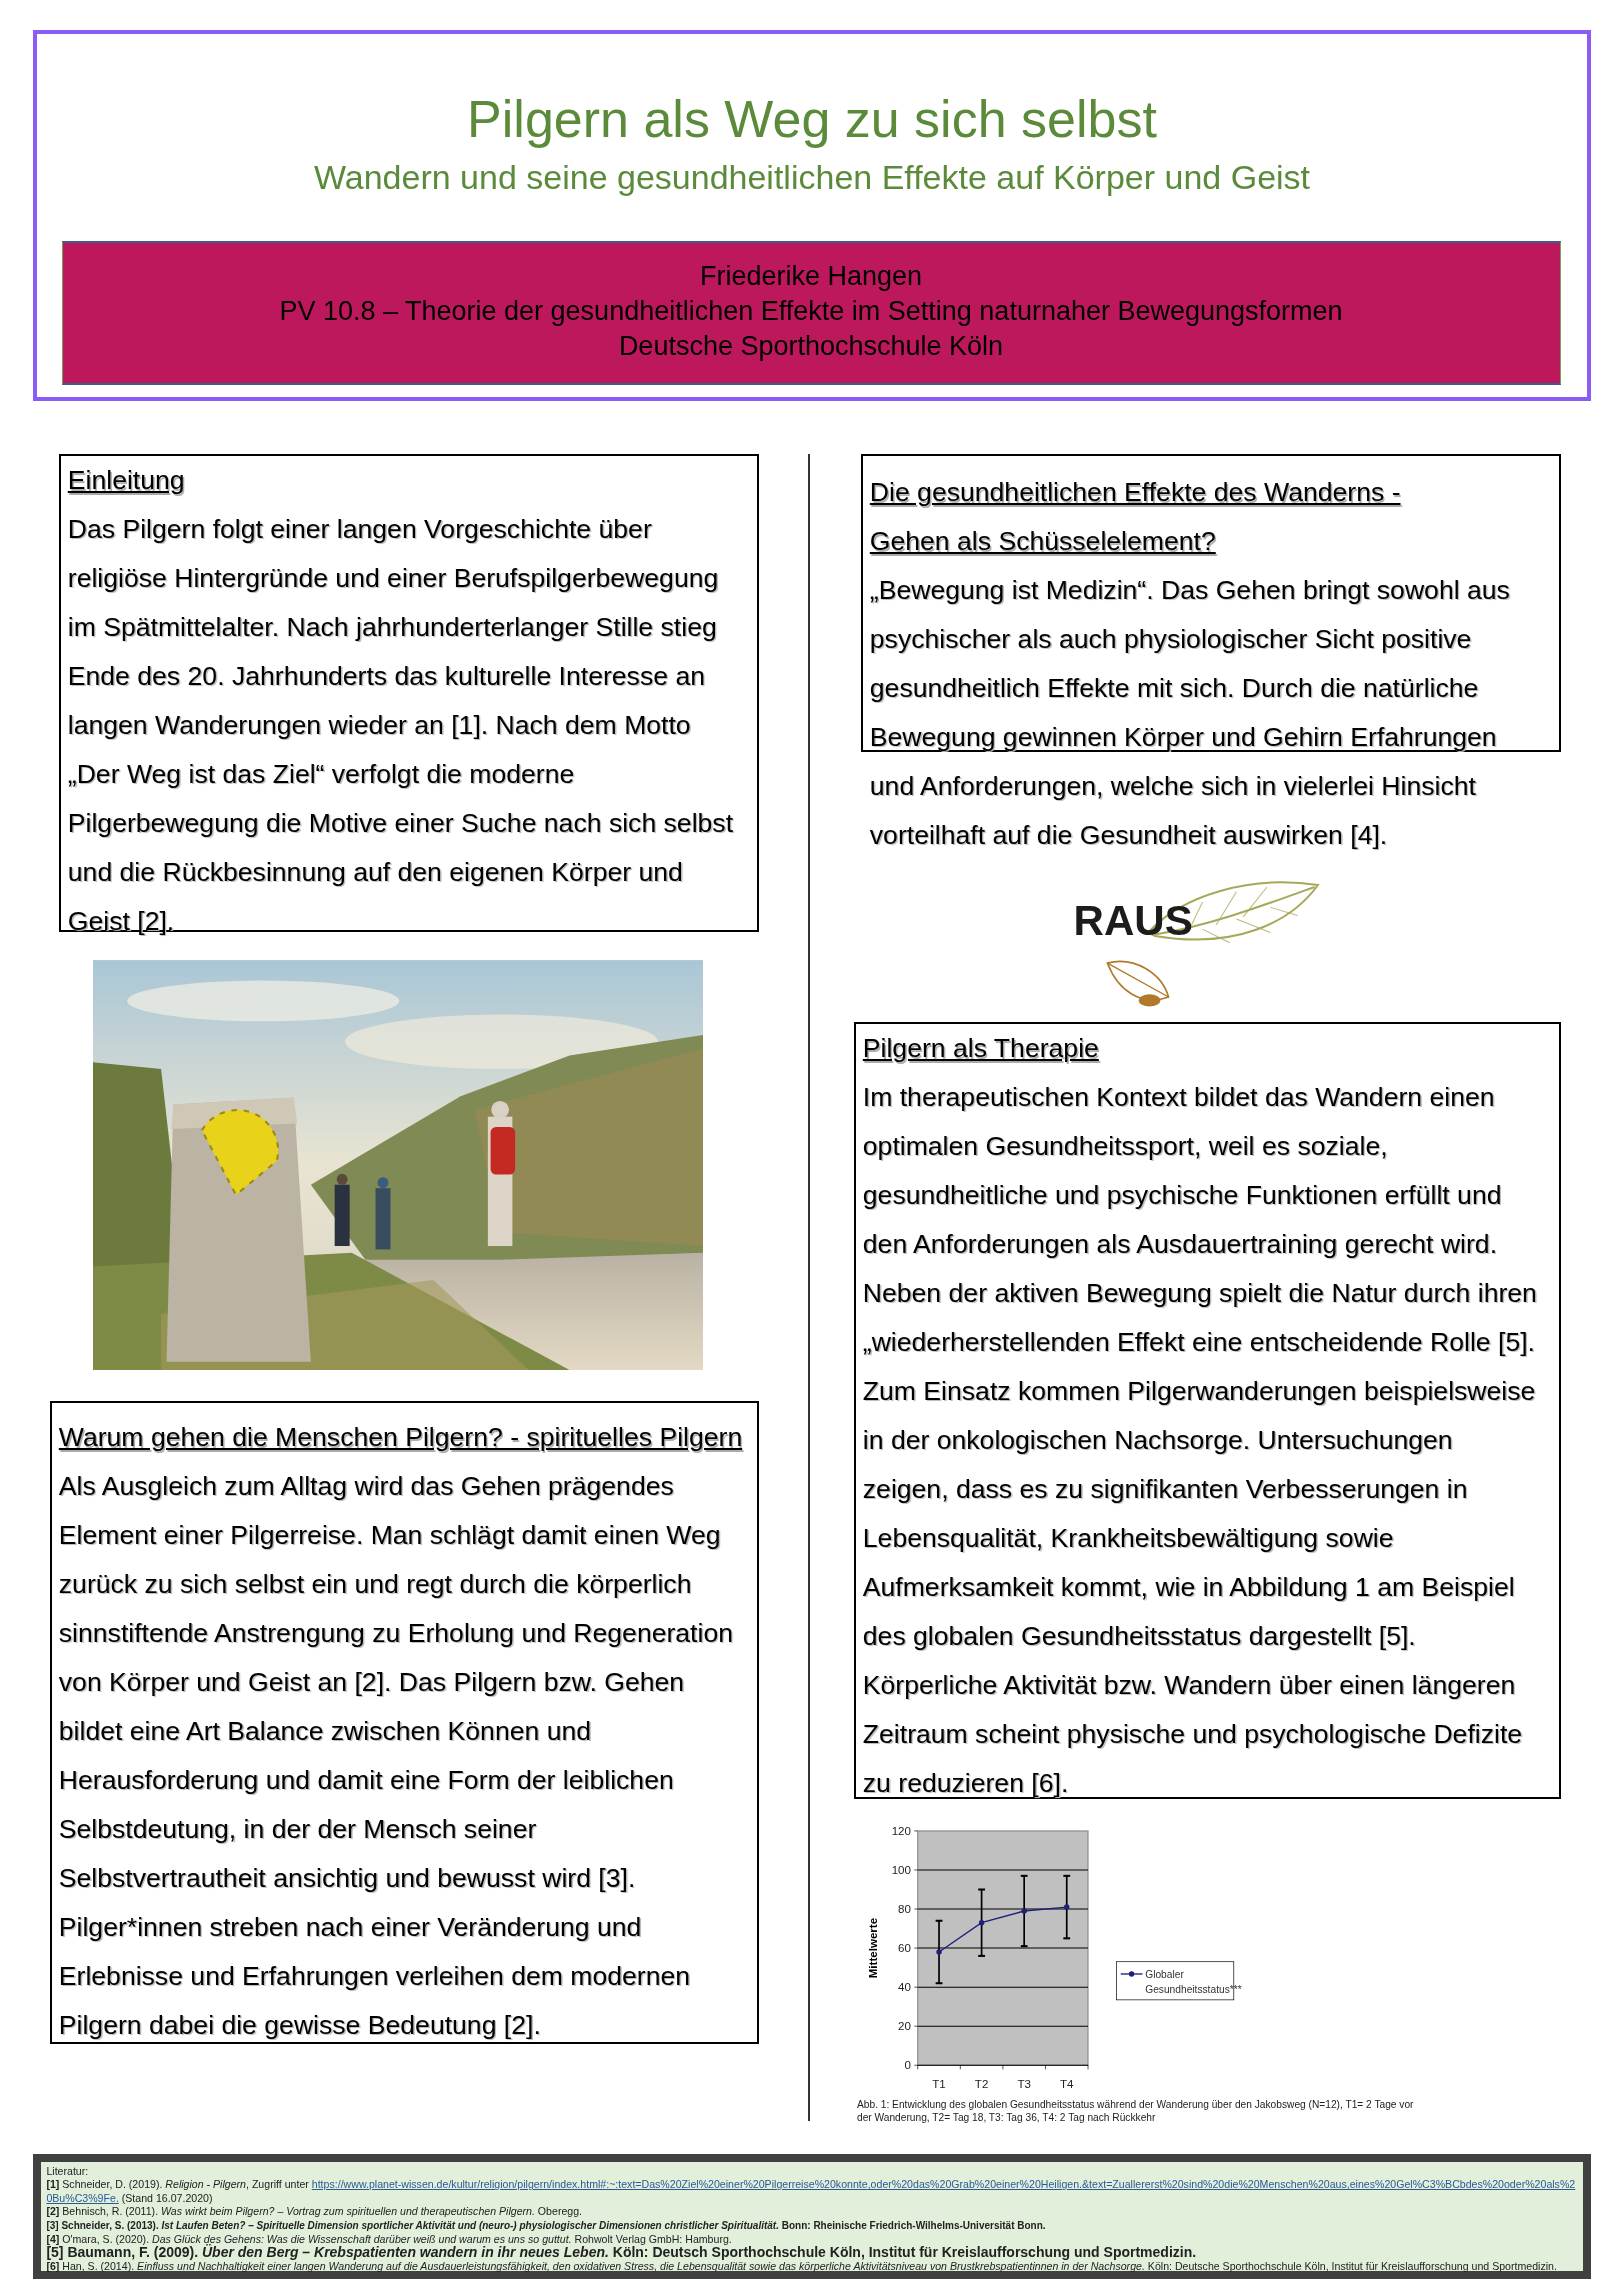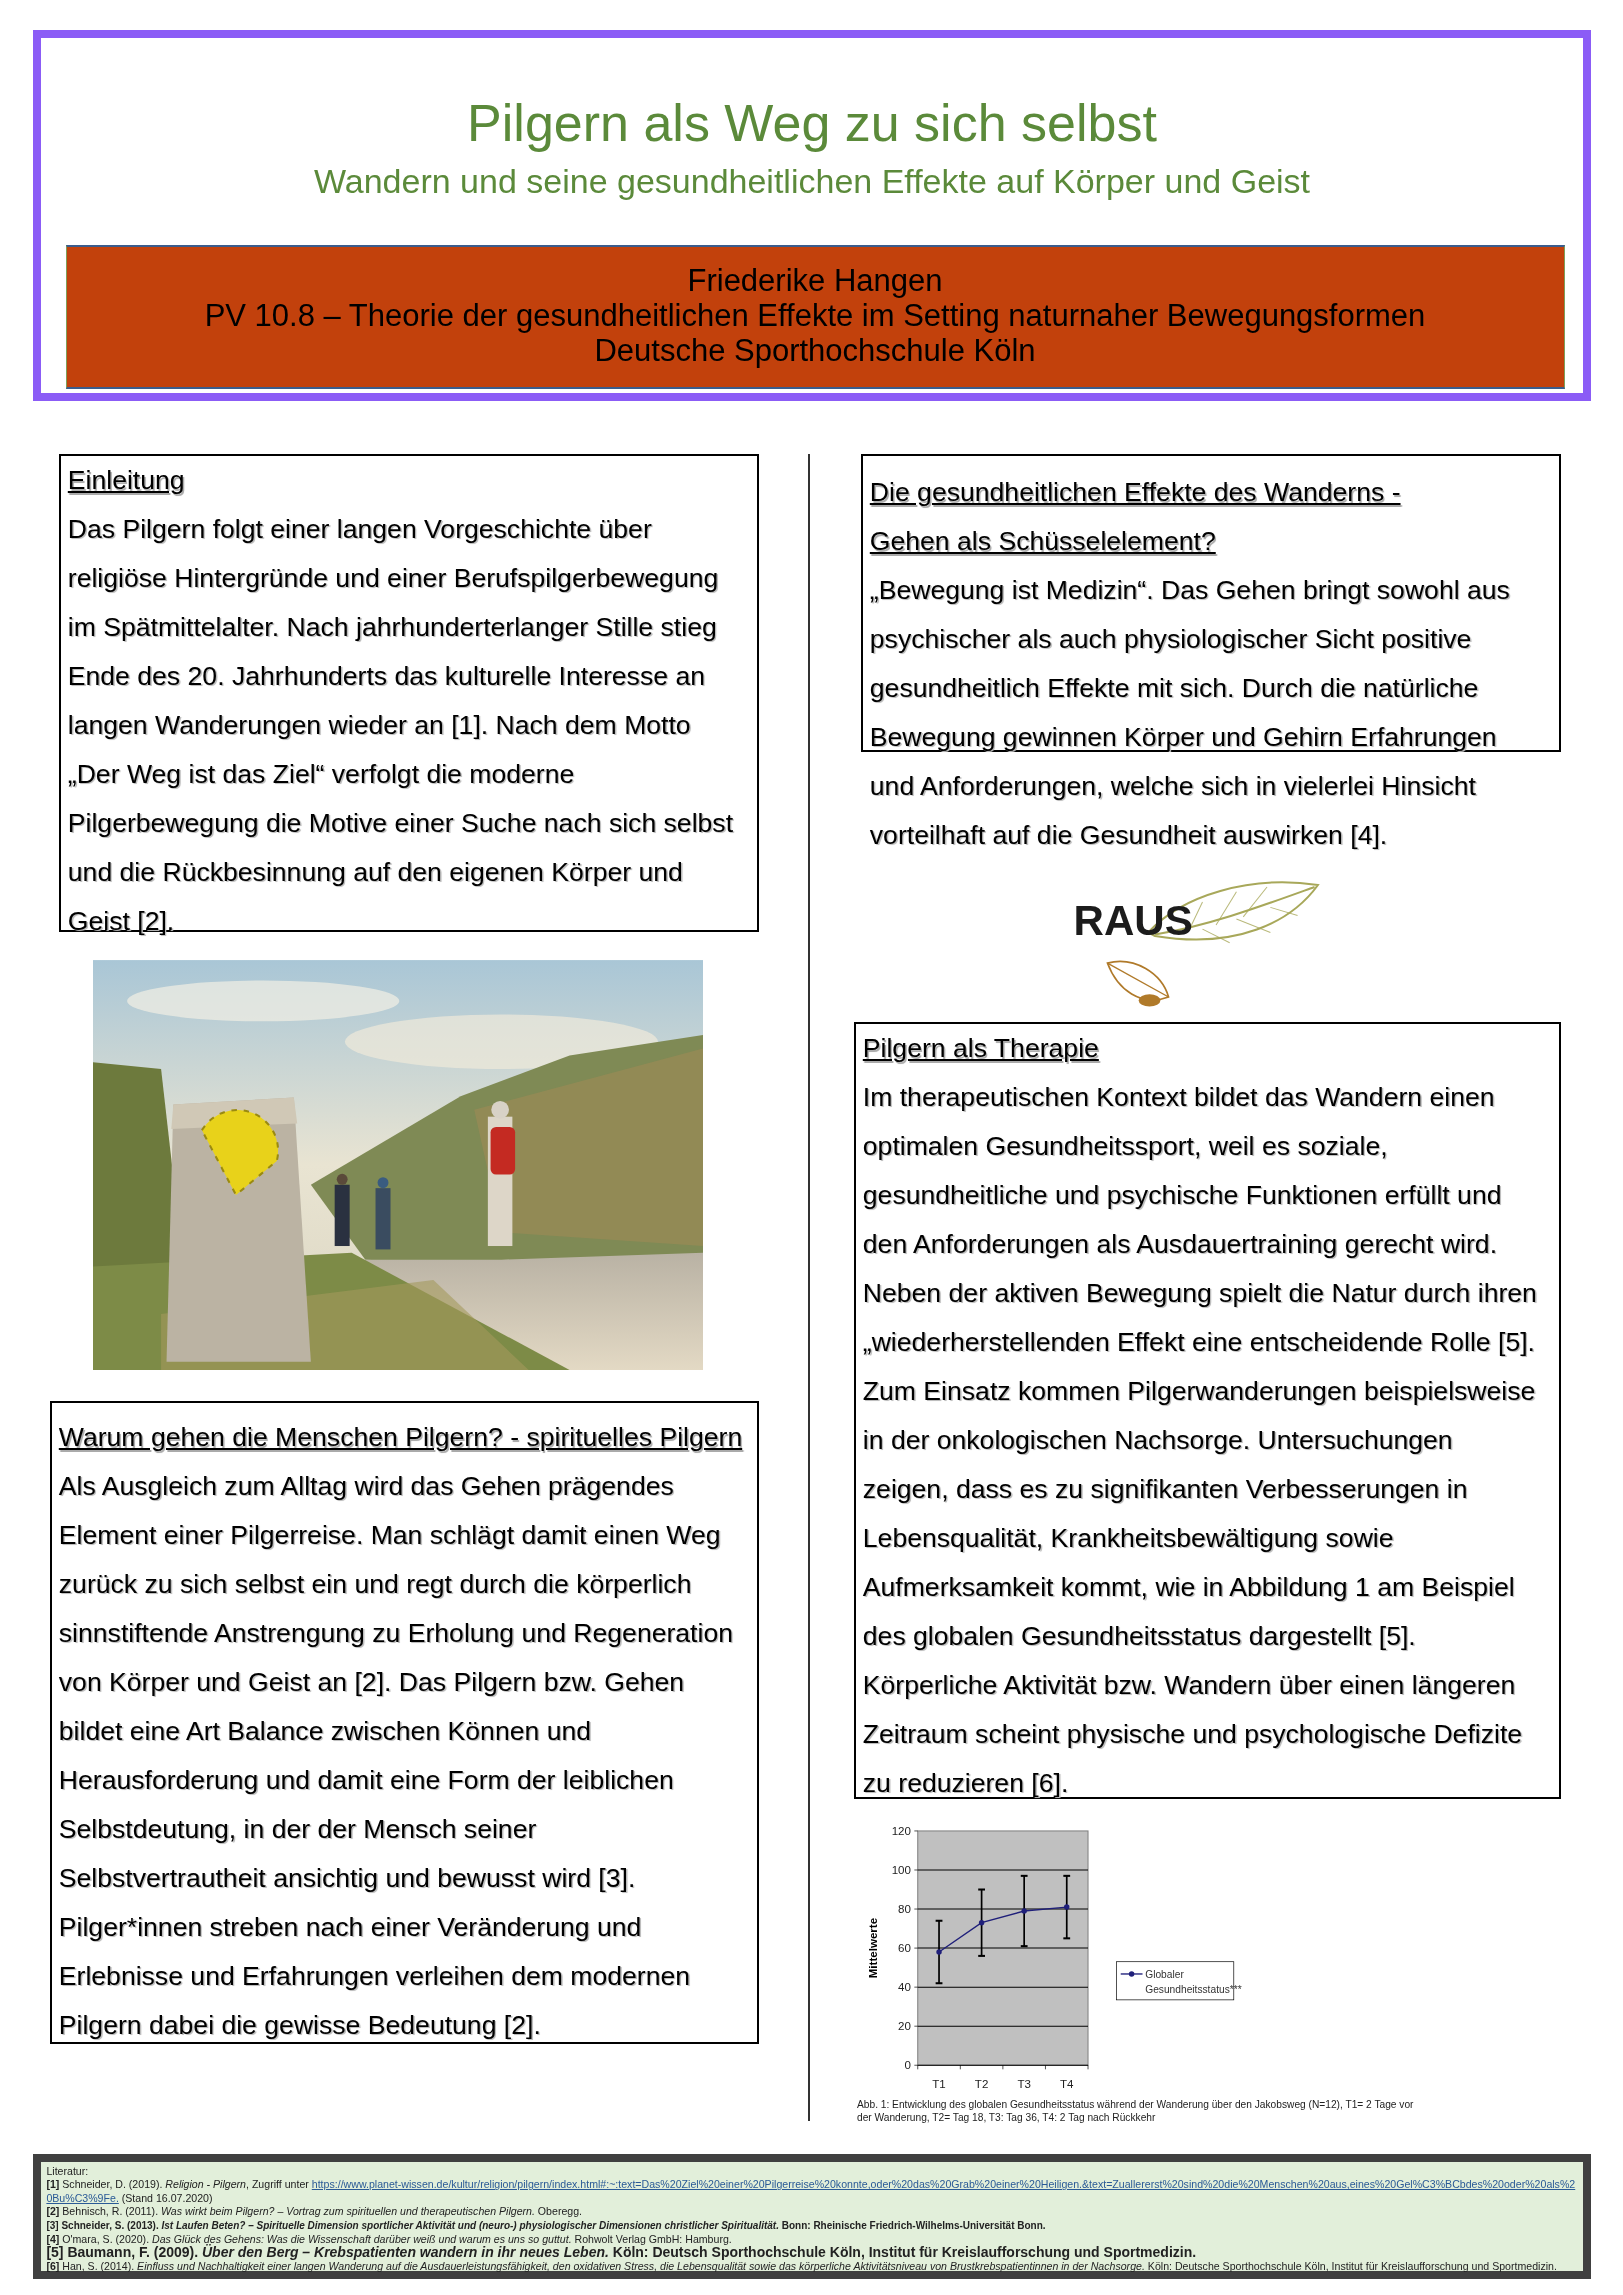--- a/index.html
+++ b/index.html
@@ -1,21 +1,21 @@
 <!DOCTYPE html>
 <html style="font-size:11px"><head>
 <meta charset="utf-8">
 <style>
   html,body{margin:0;padding:0;background:#fff;}
   body{width:1624px;height:2295px;position:relative;overflow:hidden;font-family:"Liberation Sans","DejaVu Sans",sans-serif;color:#000;}
   .abs{position:absolute;box-sizing:border-box;}
-  #header{left:33px;top:30px;width:1558px;height:371px;border:8px solid #8b5cf6;}
+  #header{left:33px;top:30px;width:1558px;height:371px;border:4px solid #8b5cf6;}
   #title{left:0;top:59px;width:100%;text-align:center;font-size:52px;color:#5b8a3a;line-height:1;}
   #subtitle{left:0;top:126px;width:100%;text-align:center;font-size:34px;color:#5b8a3a;line-height:1;}
-  #authorbox{left:24.5px;top:207px;width:1499px;height:144px;background:#c2410c;border-top:2.7px solid #3b5c8c;border-bottom:2.7px solid #3b5c8c;border-left:0.7px solid #7ea05a;border-right:0.7px solid #7ea05a;text-align:center;font-size:31px;line-height:35px;padding-top:16.3px;}
+  #authorbox{left:24.5px;top:207px;width:1499px;height:144px;background:#be185d;border-top:2.7px solid #3b5c8c;border-bottom:2.7px solid #3b5c8c;border-left:0.7px solid #7ea05a;border-right:0.7px solid #7ea05a;text-align:center;font-size:27px;line-height:35px;padding-top:16.3px;}
   .box{border:2px solid #000000;background:#fff;font-size:26.6px;line-height:49px;text-align:justify;text-shadow:1.4px 1.4px 0.7px #bbb;}
   .box .h{text-decoration:underline;text-shadow:1.4px 2px 0.7px #aaa;text-align:left;}
   .box p{margin:0;}
   .box .j{text-align-last:left;}
   #divider{left:808px;top:454px;width:2px;height:1667px;background:#333;}
   #photo{left:93px;top:960px;width:610px;height:410px;overflow:hidden;}
   #logo{left:1073px;top:868px;width:259px;height:146px;}
   #chart{left:851px;top:1805px;width:613px;height:293px;}
   #caption{left:857px;top:2098px;width:654px;font-size:10.2px;line-height:13px;color:#222;}
   #lit{left:33px;top:2154px;width:1558px;height:125px;background:#e2efda;border:8px solid #404040;padding:2.7px 5.4px;font-size:10.6px;line-height:13.6px;color:#222;}

